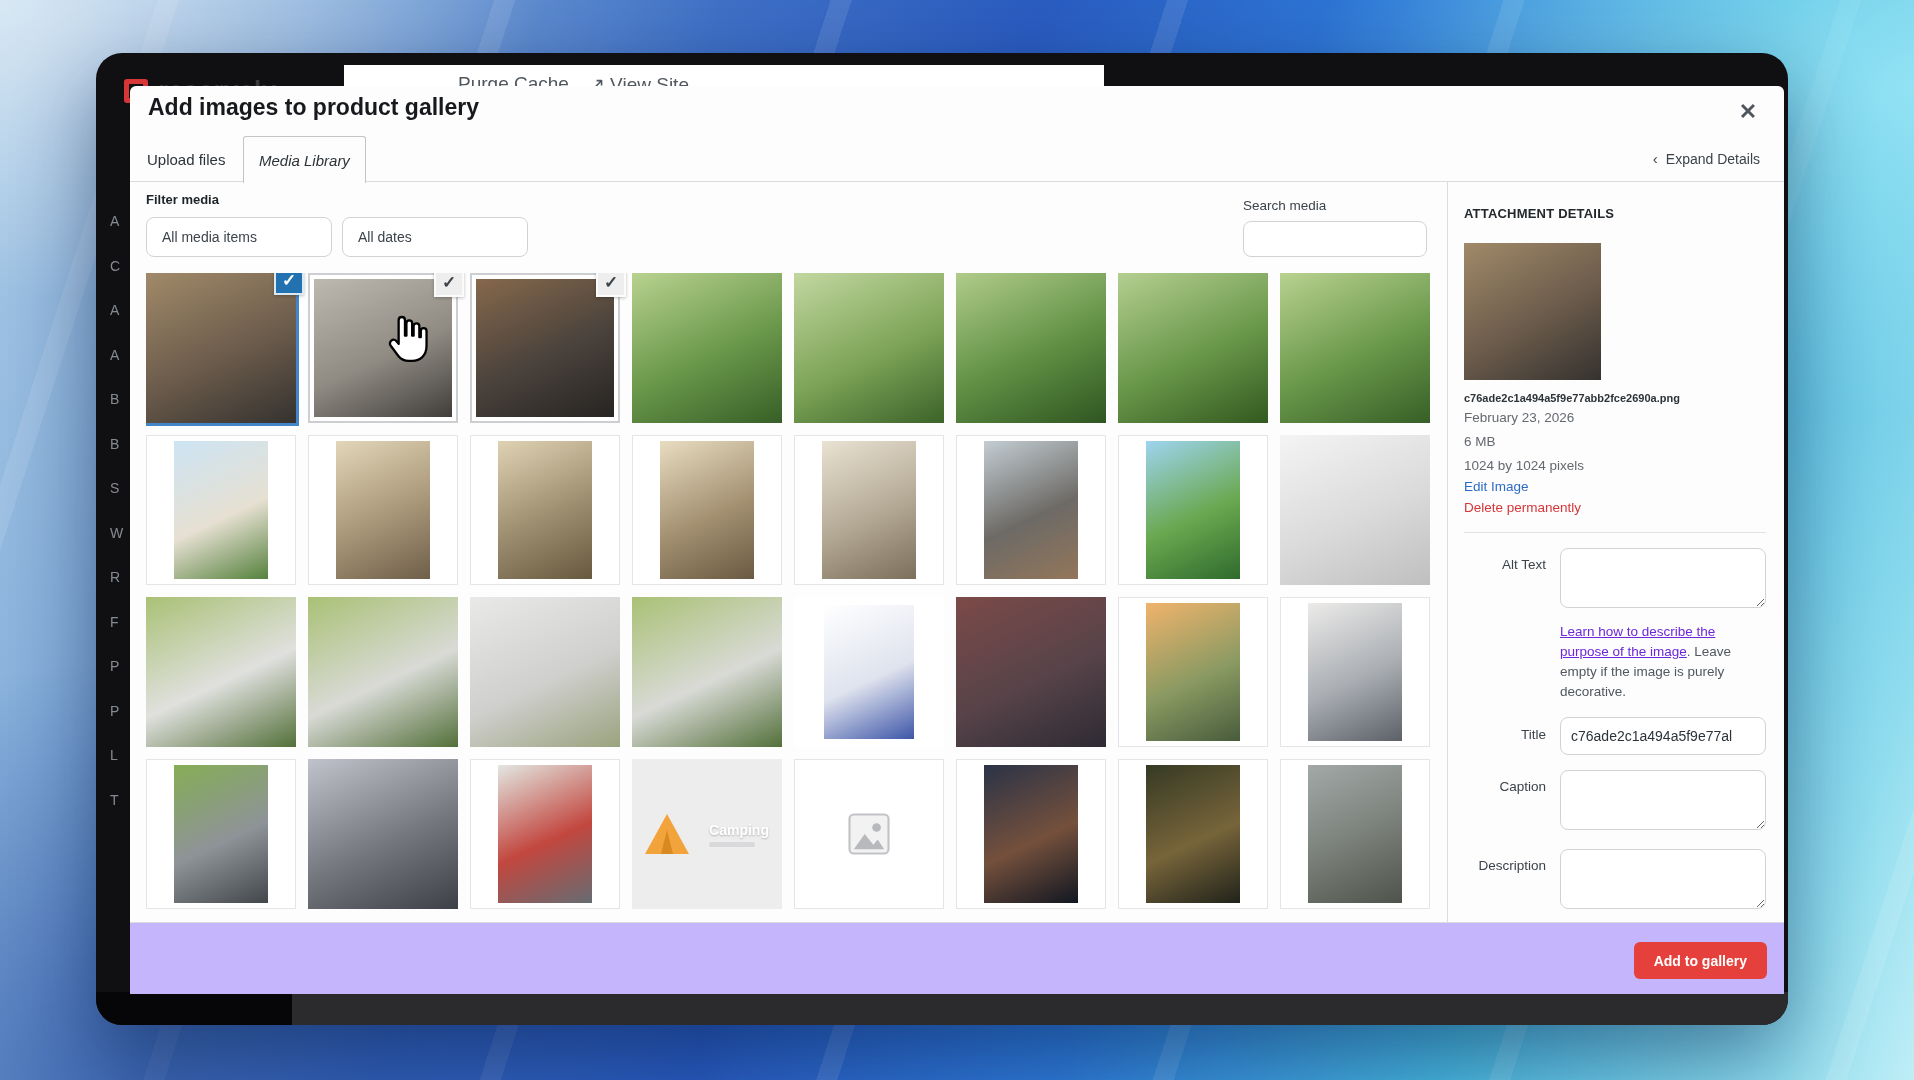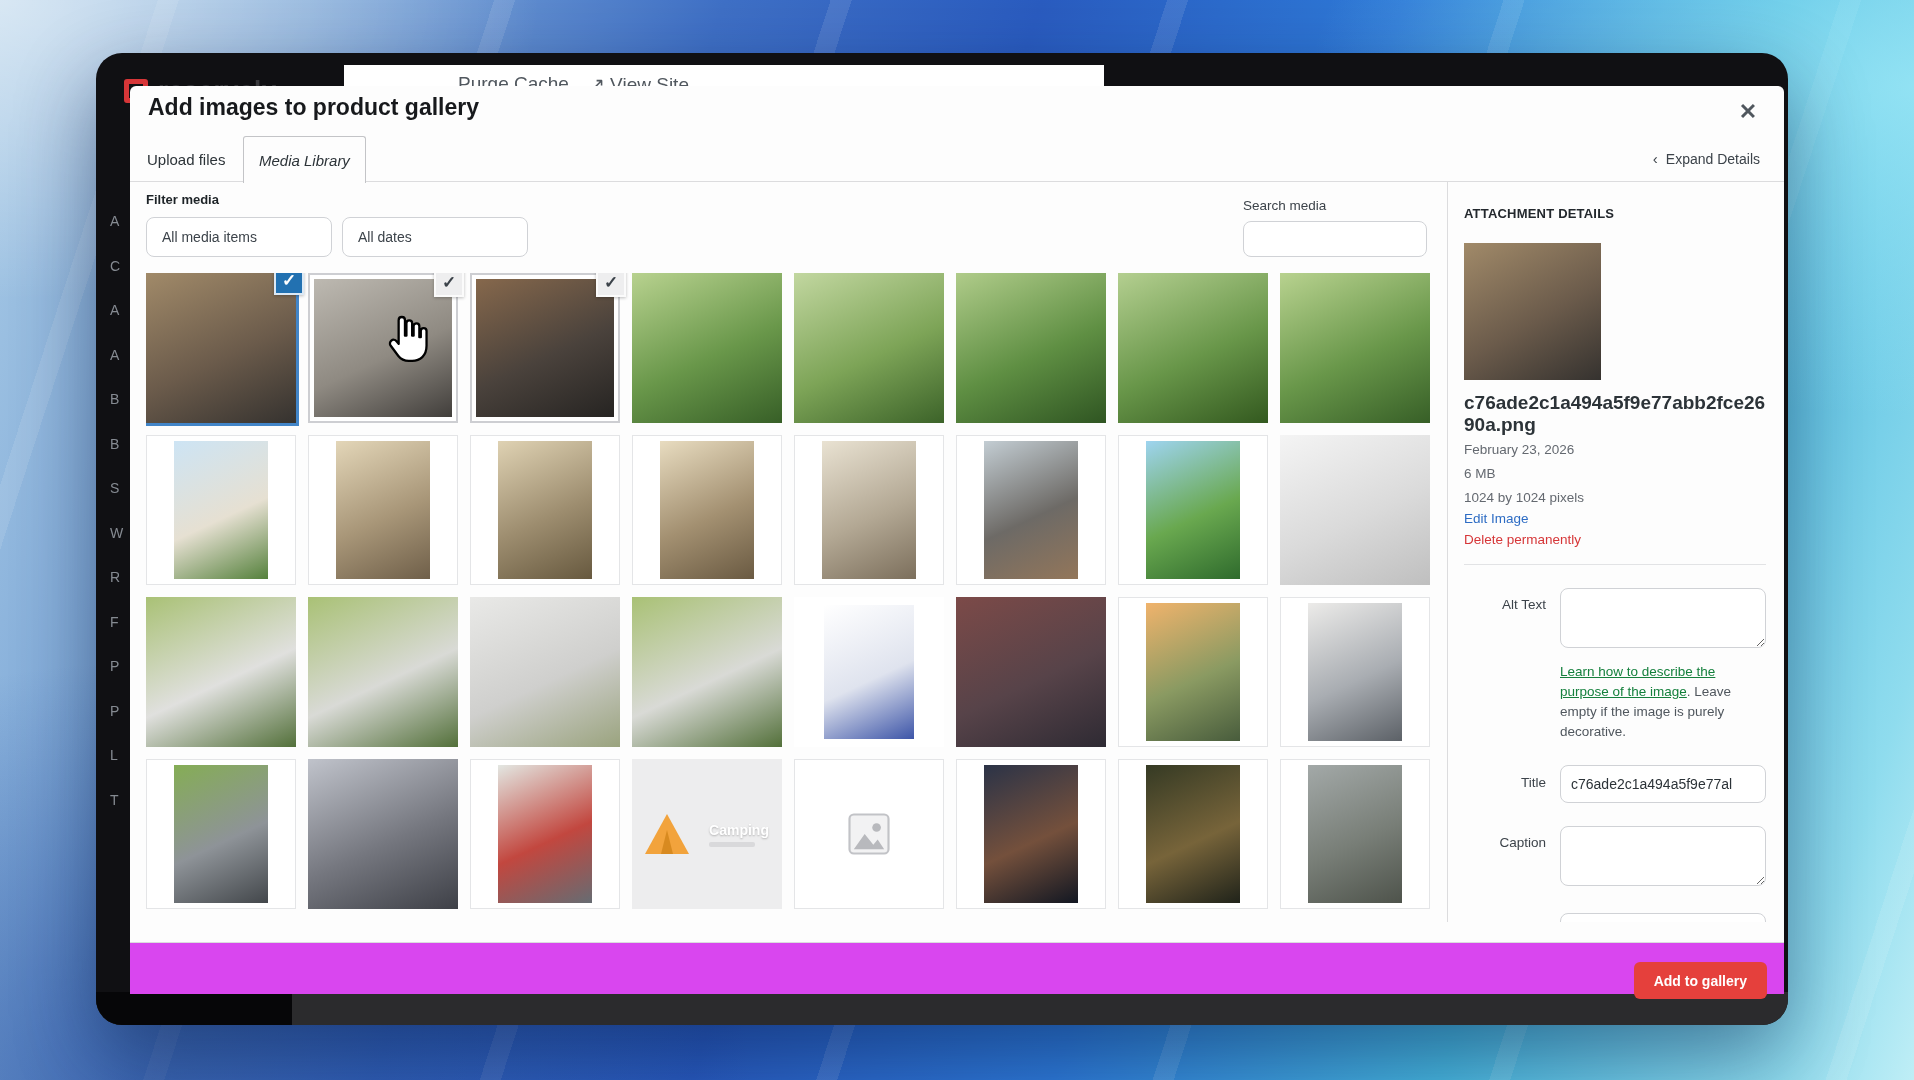--- a/index.html
+++ b/index.html
@@ -90,42 +90,42 @@
   .logo-txt { color:#fff; font-size:14px; font-weight:700; text-shadow:0 1px 2px rgba(0,0,0,.25); }
   .logo-sub { width:46px; height:5px; background:#d9d9db; margin-top:4px; border-radius:2px; }
   .ph-icon-wrap { position:absolute; inset:0; display:flex; align-items:center; justify-content:center; }
 
   
   .sidebar { flex:0 0 337px; border-left:1px solid #dcdcde; padding:24px 18px 0 16px;
     overflow:hidden; height:740px; }
   .att-heading { font-size:13px; font-weight:700; color:#23282d; letter-spacing:.2px; }
   .att-thumb { margin-top:22px; width:137px; height:137px;
     background:linear-gradient(150deg,#a18a69 0%,#6b5b4b 55%,#35322f 100%); }
-  .att-filename { margin-top:12px; font-size:19px; font-weight:700; color:#2c3338; word-break:break-all; }
+  .att-filename { margin-top:12px; font-size:11px; font-weight:700; color:#2c3338; word-break:break-all; }
   .att-meta { font-size:13.5px; color:#646970; line-height:21px; margin-top:3px; }
   .att-link { display:block; font-size:13.5px; line-height:21px; text-decoration:none; }
   .att-link.edit { color:#2d6cc4; }
   .att-link.delete { color:#d63638; }
   .att-hr { border:none; border-top:1px solid #e2e3e5; margin:14px 0 0 0; }
 
   .form { margin-top:15px; display:flex; flex-direction:column; }
-  .frow { display:flex; margin-bottom:15px;margin-top:8px; }
+  .frow { display:flex; margin-bottom:15px; }
   .flabel { flex:0 0 96px; text-align:right; padding-right:14px; font-size:13.5px; color:#3c434a; padding-top:9px; }
   .ffield { flex:1 1 auto; }
   .ta, .ti { width:100%; border:1px solid #d0d2d6; border-radius:8px; background:#fff;
     font-family:"Liberation Sans", sans-serif; font-size:14px; color:#2c3338; padding:8px 10px; }
   .ta { height:60px; resize:vertical; }
   .ti { height:38px; }
   .help { font-size:13.5px; color:#50575e; line-height:20px; margin:-5px 0 15px 96px; }
-  .help a { color:#15803d; }
+  .help a { color:#6d28d9; }
   .frow.title-row .flabel, .frow.url-row .flabel { padding-top:10px; }
 
   
-  .modal-footer { position:absolute; left:0; bottom:0; width:100%; height:52px;
-    border-top:1px solid #dcdcde; background:#d946ef; }
+  .modal-footer { position:absolute; left:0; bottom:0; width:100%; height:72px;
+    border-top:1px solid #dcdcde; background:#c4b5fd; }
   .add-btn { position:absolute; right:17px; top:19px; height:37px; padding:0 20px;
     background:#e5403c; color:#fff; border:none; border-radius:6px;
     font-size:14px; font-weight:700; font-family:"Liberation Sans", sans-serif; cursor:pointer; }
 
   
   .cursor { position:absolute; left:386px; top:314px; width:46px; height:52px; z-index:50; pointer-events:none; }
 </style>
 </head>
 <body>
 

